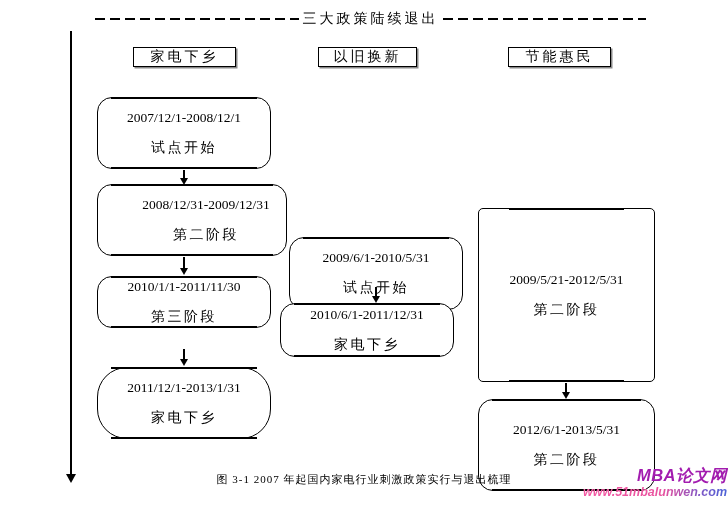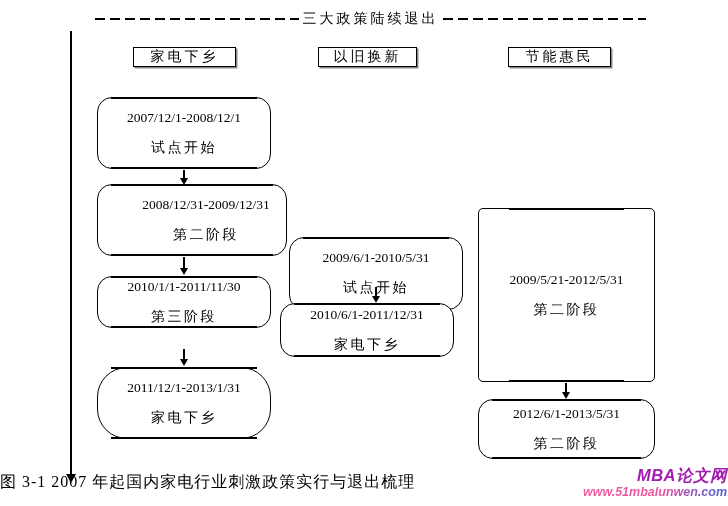--- a/index.html
+++ b/index.html
@@ -37,22 +37,22 @@
   .stage-box.big{border-radius:5px;}
   .stage-box.big::before,.stage-box.big::after{left:30px;right:30px;}
   .stage-dates{font-size:13.5px;white-space:nowrap;}
   .stage-label{font-size:14px;letter-spacing:2.5px;white-space:nowrap;}
   
   .connector{position:absolute;width:10px;}
   .connector .shaft{position:absolute;left:4.2px;top:0;width:1.6px;height:calc(100% - 6px);background:#000;}
   .connector .head{position:absolute;left:1px;bottom:0;width:0;height:0;
     border-left:4px solid transparent;border-right:4px solid transparent;border-top:7px solid #000;}
   
-  .caption{position:absolute;left:0;top:472px;width:100%;
-    font-size:16px;letter-spacing:1px;}
+  .caption{position:absolute;left:0;top:472px;width:100%;text-align:center;
+    font-size:11px;letter-spacing:1px;}
   
   .watermark{position:absolute;right:1px;top:466px;text-align:right;
     font-family:"Liberation Sans","DejaVu Sans",sans-serif;font-style:italic;line-height:1.15;}
   .wm-brand{font-size:16.5px;font-weight:bold;color:#a21caf;letter-spacing:.5px;}
   .wm-url{font-size:12.5px;font-weight:bold;
     background:linear-gradient(90deg,#f35ba4 0%,#e9519e 55%,#7e57c6 82%,#4a63d8 100%);
     -webkit-background-clip:text;background-clip:text;color:transparent;margin-left:43px;}
 </style>
 </head>
 <body>
@@ -117,21 +117,21 @@
   </div>
 
   <div class="stage-box big" style="left:478px;top:208px;width:177px;height:174px;">
     <div class="stage-dates">2009/5/21-2012/5/31</div>
     <div class="stage-label">第二阶段</div>
   </div>
   <div class="connector" style="left:561px;top:383px;height:16px;">
     <div class="shaft"></div>
       <div class="head"></div>
   </div>
-  <div class="stage-box" style="left:478px;top:399px;width:177px;height:60px;">
+  <div class="stage-box" style="left:478px;top:399px;width:177px;height:92px;">
     <div class="stage-dates">2012/6/1-2013/5/31</div>
     <div class="stage-label">第二阶段</div>
   </div>
 
   <div class="caption">图 3-1 2007 年起国内家电行业刺激政策实行与退出梳理</div>
 
   <div class="watermark">
     <div class="wm-brand">MBA论文网</div>
     <div class="wm-url">www.51mbalunwen.com</div>
   </div>

